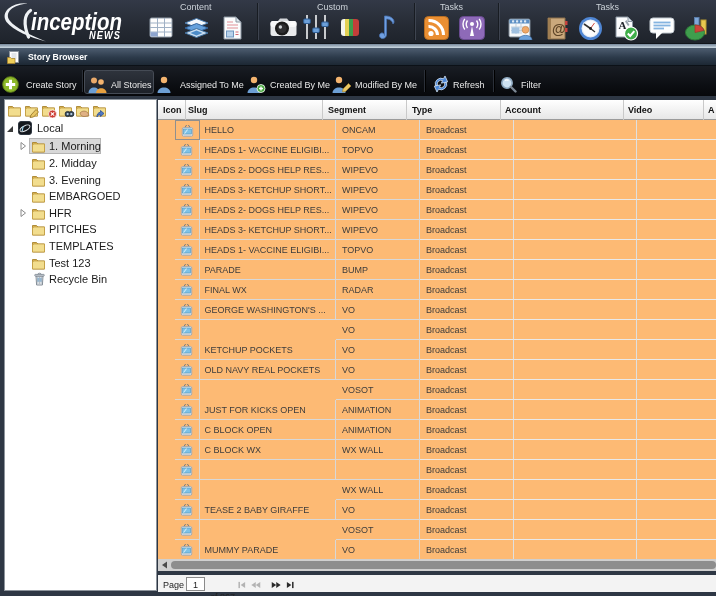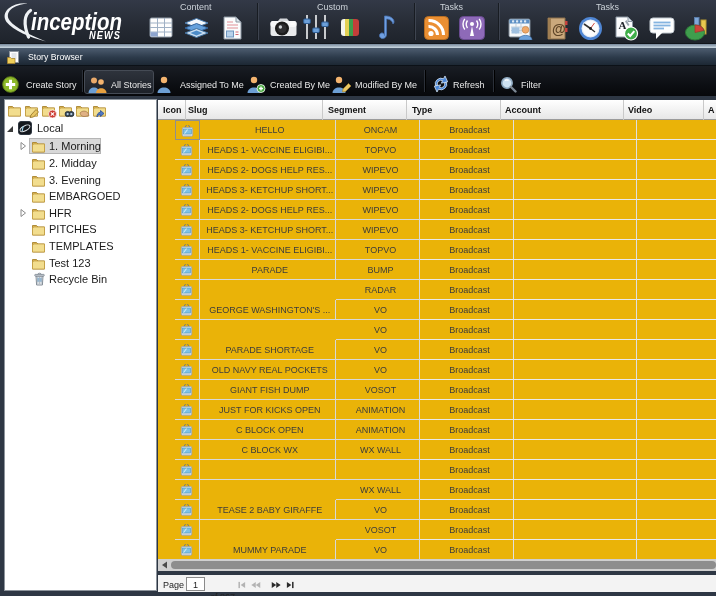--- a/index.html
+++ b/index.html
@@ -14,38 +14,38 @@
   .gsep { position:absolute; top:3px; width:1px; height:37px; background:#3e4450; box-shadow:-1px 0 0 #181c22; }
   .ticon { position:absolute; top:16px; }
 
   
   #strip { position:absolute; left:0; top:43px; width:716px; height:5px;
     background:linear-gradient(#76879a,#ccd9e3); border-top:1px solid #11151b; }
 
   
   #titlebar { position:absolute; left:0; top:48px; width:716px; height:18px;
     background:linear-gradient(#4d5d70,#2c3a4a 55%,#1d2834); border-bottom:1px solid #0c1117; }
-  #titlebar .txt { position:absolute; left:28px; top:4px; font-size:8.7px; font-weight:normal; color:#fff;text-align:right; }
+  #titlebar .txt { position:absolute; left:28px; top:4px; font-size:8.7px; font-weight:bold; color:#fff;text-align:right; }
 
   
   #toolbar { position:absolute; left:0; top:66px; width:716px; height:30px;
     background:linear-gradient(#191d24,#0b0d11 70%,#07080b); }
   .tbtxt { position:absolute; top:14px; font-size:9px; color:#e9e9e9; }
   .tbsep { position:absolute; top:4px; width:1px; height:22px; background:#2b3039; box-shadow:1px 0 0 #000; }
   #allstories { position:absolute; left:84px; top:4px; width:70px; height:24px;
     background:linear-gradient(#2e333c,#1d2128); border:1px solid #454b55; border-radius:3px; }
 
   
   #main { position:absolute; left:0; top:96px; width:716px; height:500px; background:#2e3744; }
   #tree { position:absolute; left:4px; top:3px; width:153px; height:492px; background:#fff; border:1px solid #8d949c; }
   
   .treerow { position:absolute; left:0; font-size:11px; color:#1a1a1a; white-space:nowrap; }
 
   
-  #table { position:absolute; left:158px; top:4px; width:558px; height:459px; background:#eab308;text-align:center; }
+  #table { position:absolute; left:158px; top:4px; width:558px; height:459px; background:#fdba74; }
   #thead { position:absolute; left:0; top:0px; width:558px; height:20px;
     background:linear-gradient(#ffffff,#e7e7e7); border-bottom:1px solid #9b9b9b; }
   .th { position:absolute; top:5px; font-size:9px; font-weight:bold; color:#111; }
   .colline { position:absolute; top:0; width:1px; background:#c9c9c9; }
   .row { position:absolute; left:14px; width:466px; height:20px; }
   .cell { position:absolute; top:0; height:20px; font-size:9px; color:#3c3c3c; line-height:20px; white-space:nowrap; overflow:hidden; }
   .cb { border-bottom:1px solid #d8d8d8; border-right:1px solid #d8d8d8; }
   .cf { border-bottom:1px solid #e9e9e9; border-right:1px solid #e0e0e0; }
 
   
@@ -538,20 +538,21 @@
 <div class="cell cf" style="left:342px;width:123px"></div>
 <div class="cell cf" style="left:465px;width:80.5px"></div>
 <div class="cell cf" style="left:545.5px;width:12.5px;border-right:none"></div>
 </div>
 <div class="row" style="top:180px">
 <div class="cell cb" style="left:3px;width:24.5px;">
             <svg style="position:absolute;left:5px;top:3px" width="13" height="13" viewBox="0 0 13 13">
               <use href="#tv13"></use>
             </svg>
           </div>
+<div class="cell cb" style="left:27.5px;width:136.5px;padding-left:5px">FINAL WX</div>
 <div class="cell cb" style="left:164px;width:84px;padding-left:6px">RADAR</div>
 <div class="cell cf" style="left:248px;width:94px;padding-left:6px">Broadcast</div>
 <div class="cell cf" style="left:342px;width:123px"></div>
 <div class="cell cf" style="left:465px;width:80.5px"></div>
 <div class="cell cf" style="left:545.5px;width:12.5px;border-right:none"></div>
 </div>
 <div class="row" style="top:200px">
 <div class="cell cb" style="left:3px;width:24.5px;">
             <svg style="position:absolute;left:5px;top:3px" width="13" height="13" viewBox="0 0 13 13">
               <use href="#tv13"></use>
@@ -575,21 +576,21 @@
 <div class="cell cf" style="left:342px;width:123px"></div>
 <div class="cell cf" style="left:465px;width:80.5px"></div>
 <div class="cell cf" style="left:545.5px;width:12.5px;border-right:none"></div>
 </div>
 <div class="row" style="top:240px">
 <div class="cell cb" style="left:3px;width:24.5px;">
             <svg style="position:absolute;left:5px;top:3px" width="13" height="13" viewBox="0 0 13 13">
               <use href="#tv13"></use>
             </svg>
           </div>
-<div class="cell cb" style="left:27.5px;width:136.5px;padding-left:5px">PARADE SHORTAGE</div>
+<div class="cell cb" style="left:27.5px;width:136.5px;padding-left:5px">KETCHUP POCKETS</div>
 <div class="cell cb" style="left:164px;width:84px;padding-left:6px">VO</div>
 <div class="cell cf" style="left:248px;width:94px;padding-left:6px">Broadcast</div>
 <div class="cell cf" style="left:342px;width:123px"></div>
 <div class="cell cf" style="left:465px;width:80.5px"></div>
 <div class="cell cf" style="left:545.5px;width:12.5px;border-right:none"></div>
 </div>
 <div class="row" style="top:260px">
 <div class="cell cb" style="left:3px;width:24.5px;">
             <svg style="position:absolute;left:5px;top:3px" width="13" height="13" viewBox="0 0 13 13">
               <use href="#tv13"></use>
@@ -601,21 +602,20 @@
 <div class="cell cf" style="left:342px;width:123px"></div>
 <div class="cell cf" style="left:465px;width:80.5px"></div>
 <div class="cell cf" style="left:545.5px;width:12.5px;border-right:none"></div>
 </div>
 <div class="row" style="top:280px">
 <div class="cell cb" style="left:3px;width:24.5px;">
             <svg style="position:absolute;left:5px;top:3px" width="13" height="13" viewBox="0 0 13 13">
               <use href="#tv13"></use>
             </svg>
           </div>
-<div class="cell cb" style="left:27.5px;width:136.5px;padding-left:5px">GIANT FISH DUMP</div>
 <div class="cell cb" style="left:164px;width:84px;padding-left:6px">VOSOT</div>
 <div class="cell cf" style="left:248px;width:94px;padding-left:6px">Broadcast</div>
 <div class="cell cf" style="left:342px;width:123px"></div>
 <div class="cell cf" style="left:465px;width:80.5px"></div>
 <div class="cell cf" style="left:545.5px;width:12.5px;border-right:none"></div>
 </div>
 <div class="row" style="top:300px">
 <div class="cell cb" style="left:3px;width:24.5px;">
             <svg style="position:absolute;left:5px;top:3px" width="13" height="13" viewBox="0 0 13 13">
               <use href="#tv13"></use>

